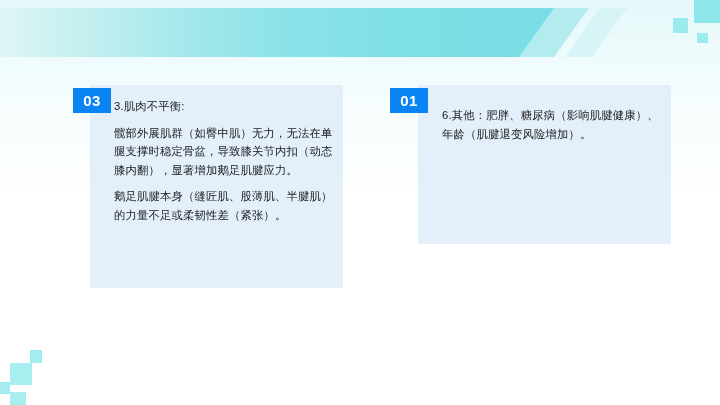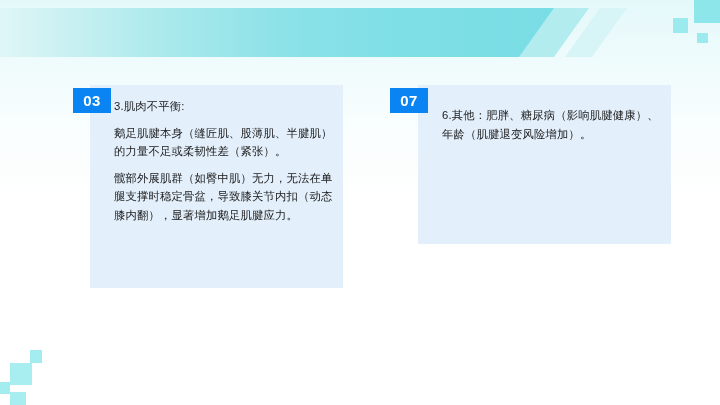--- a/index.html
+++ b/index.html
@@ -114,23 +114,23 @@
   <div class="sq sq-tr-small"></div>
   <div class="sq sq-bl-small"></div>
   <div class="sq sq-bl-big"></div>
   <div class="sq sq-bl-edge"></div>
   <div class="sq sq-bl-bot"></div>
 
   <div class="card card-left"></div>
   <div class="badge badge-left">03</div>
   <div class="card-text text-left">
     <p class="para">3.肌肉不平衡:</p>
+    <p class="para indent">髋部外展肌群（如臀中肌）无力，无法在单腿支撑时稳定骨盆，导致膝关节内扣（动态膝内翻），显著增加鹅足肌腱应力。</p>
     <p class="para indent">鹅足肌腱本身（缝匠肌、股薄肌、半腱肌）的力量不足或柔韧性差（紧张）。</p>
-    <p class="para indent">髋部外展肌群（如臀中肌）无力，无法在单腿支撑时稳定骨盆，导致膝关节内扣（动态膝内翻），显著增加鹅足肌腱应力。</p>
   </div>
 
   <div class="card card-right"></div>
-  <div class="badge badge-right">07</div>
+  <div class="badge badge-right">01</div>
   <div class="card-text text-right">
     <p class="para para-gap">6.其他：肥胖、糖尿病（影响肌腱健康）、年龄（肌腱退变风险增加）。</p>
   </div>
 
 </div>
 
 </body></html>

